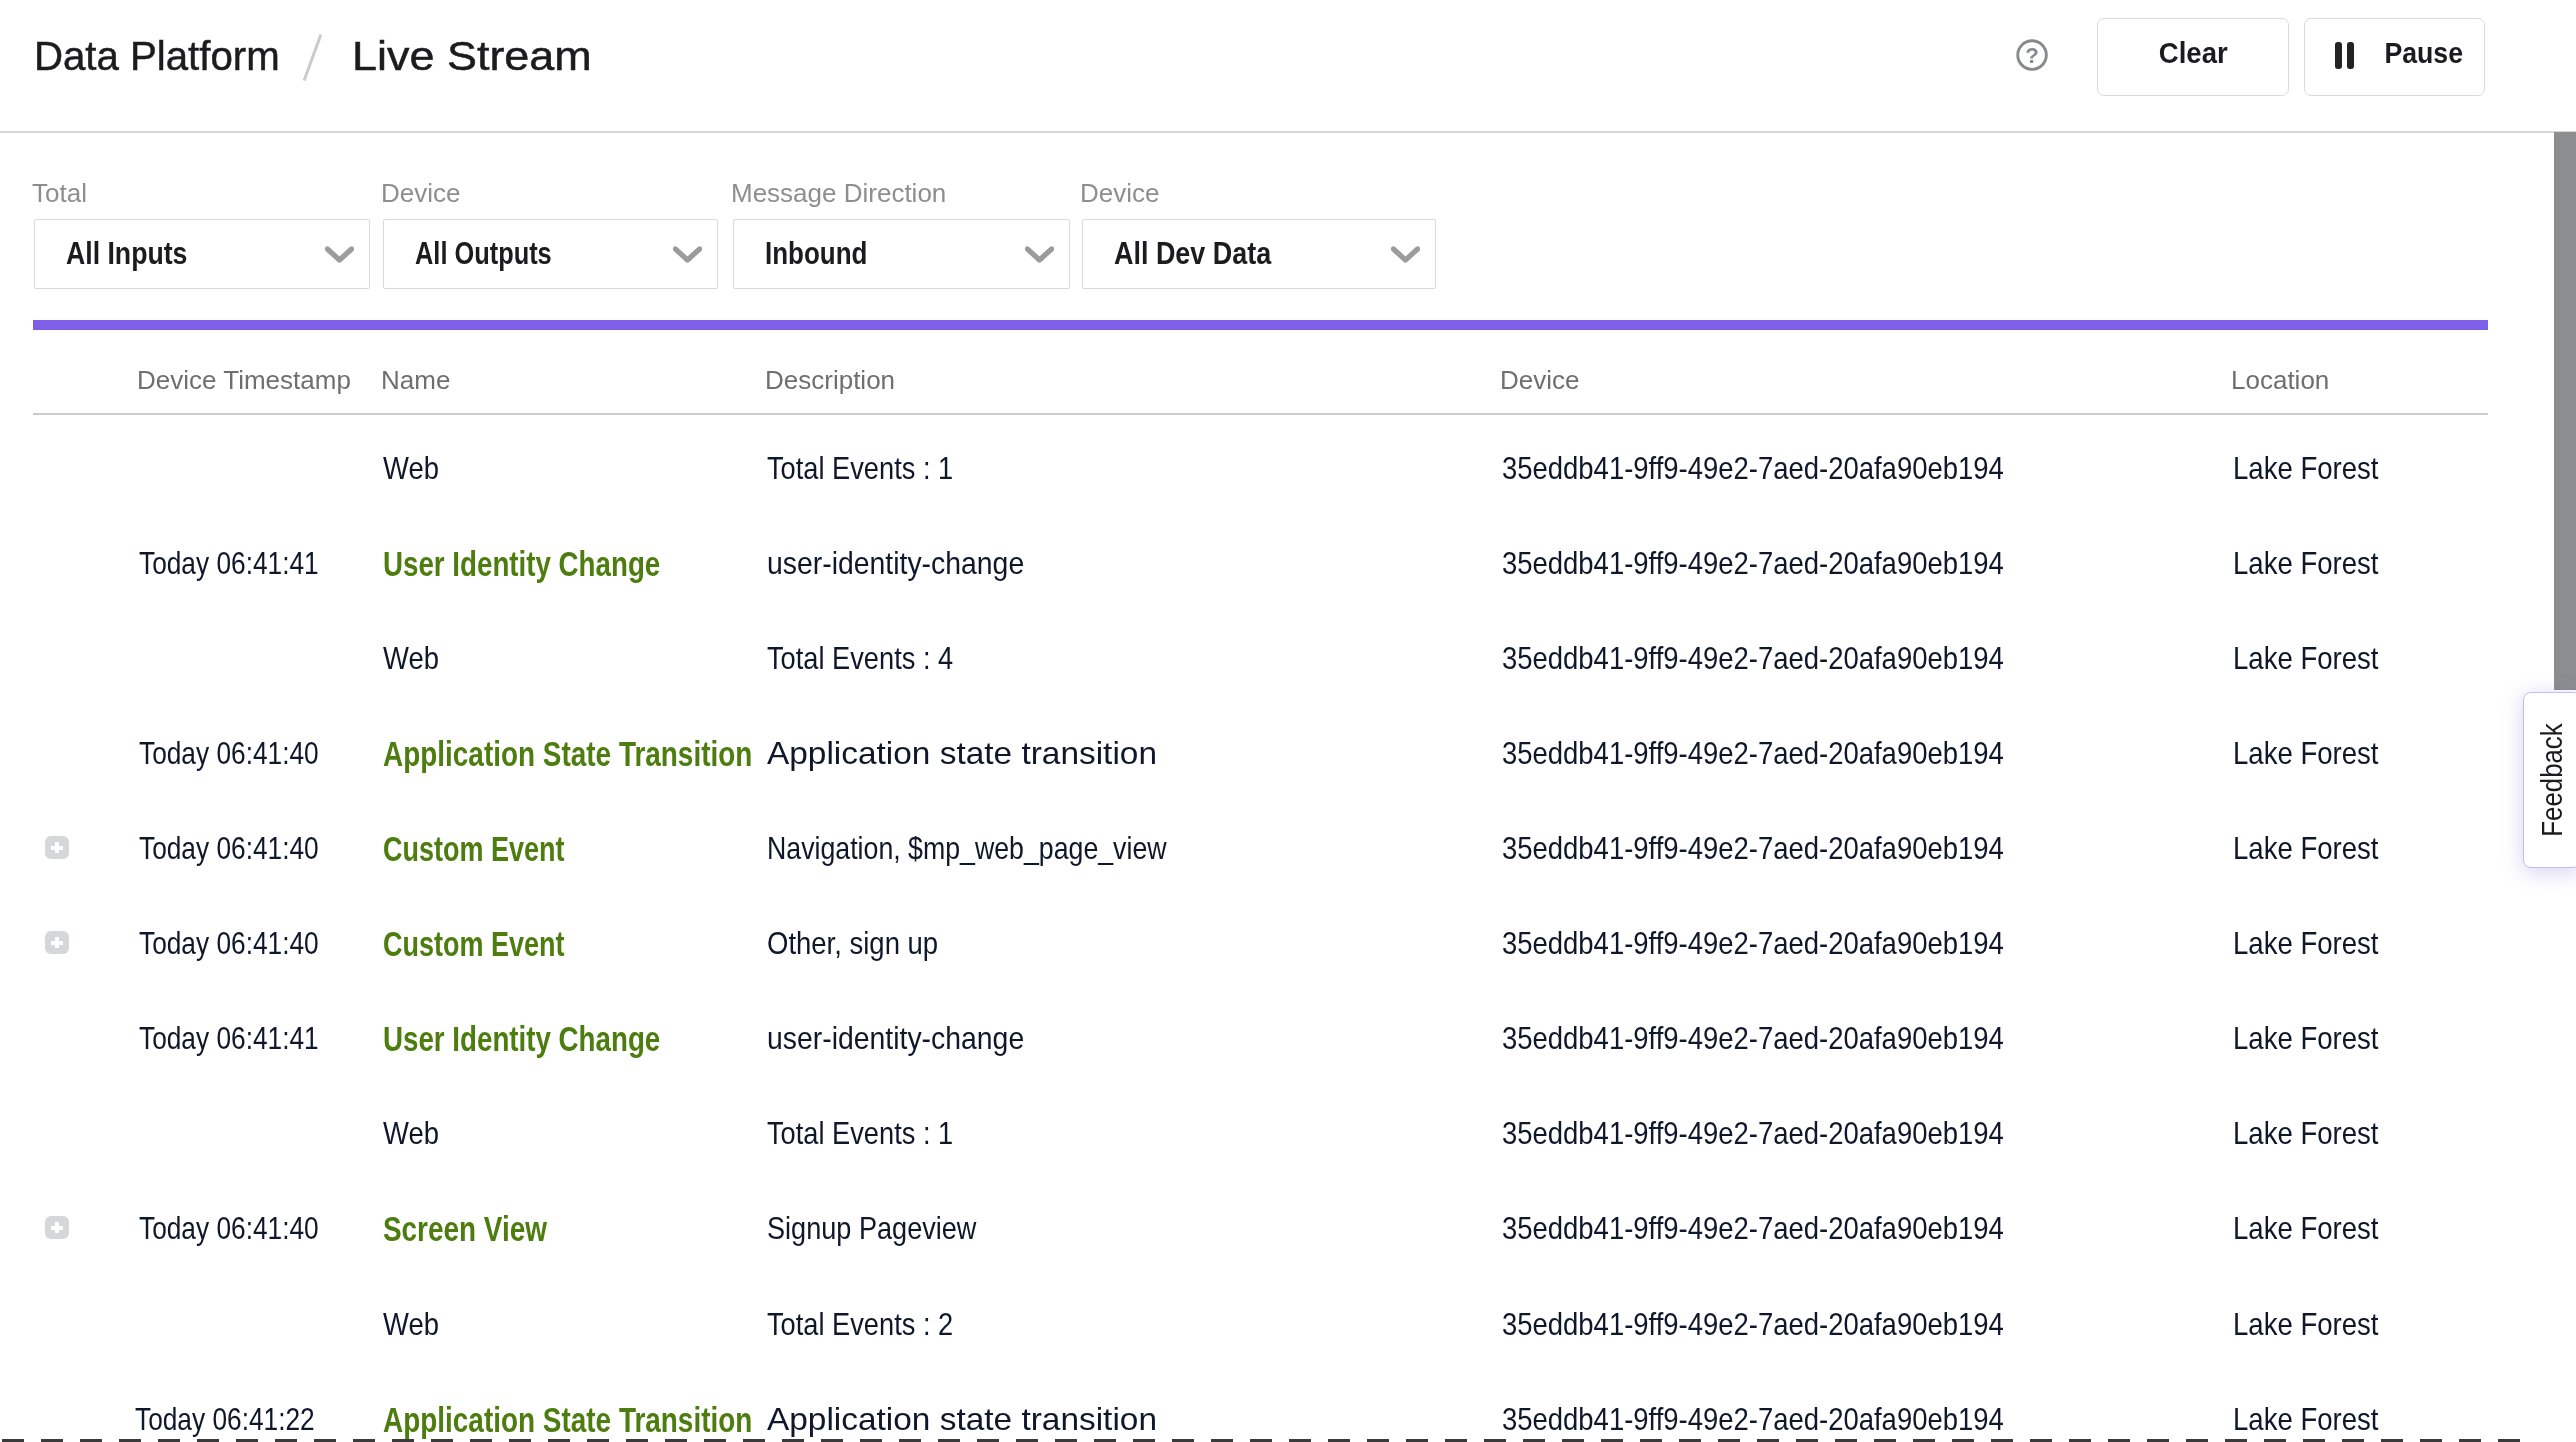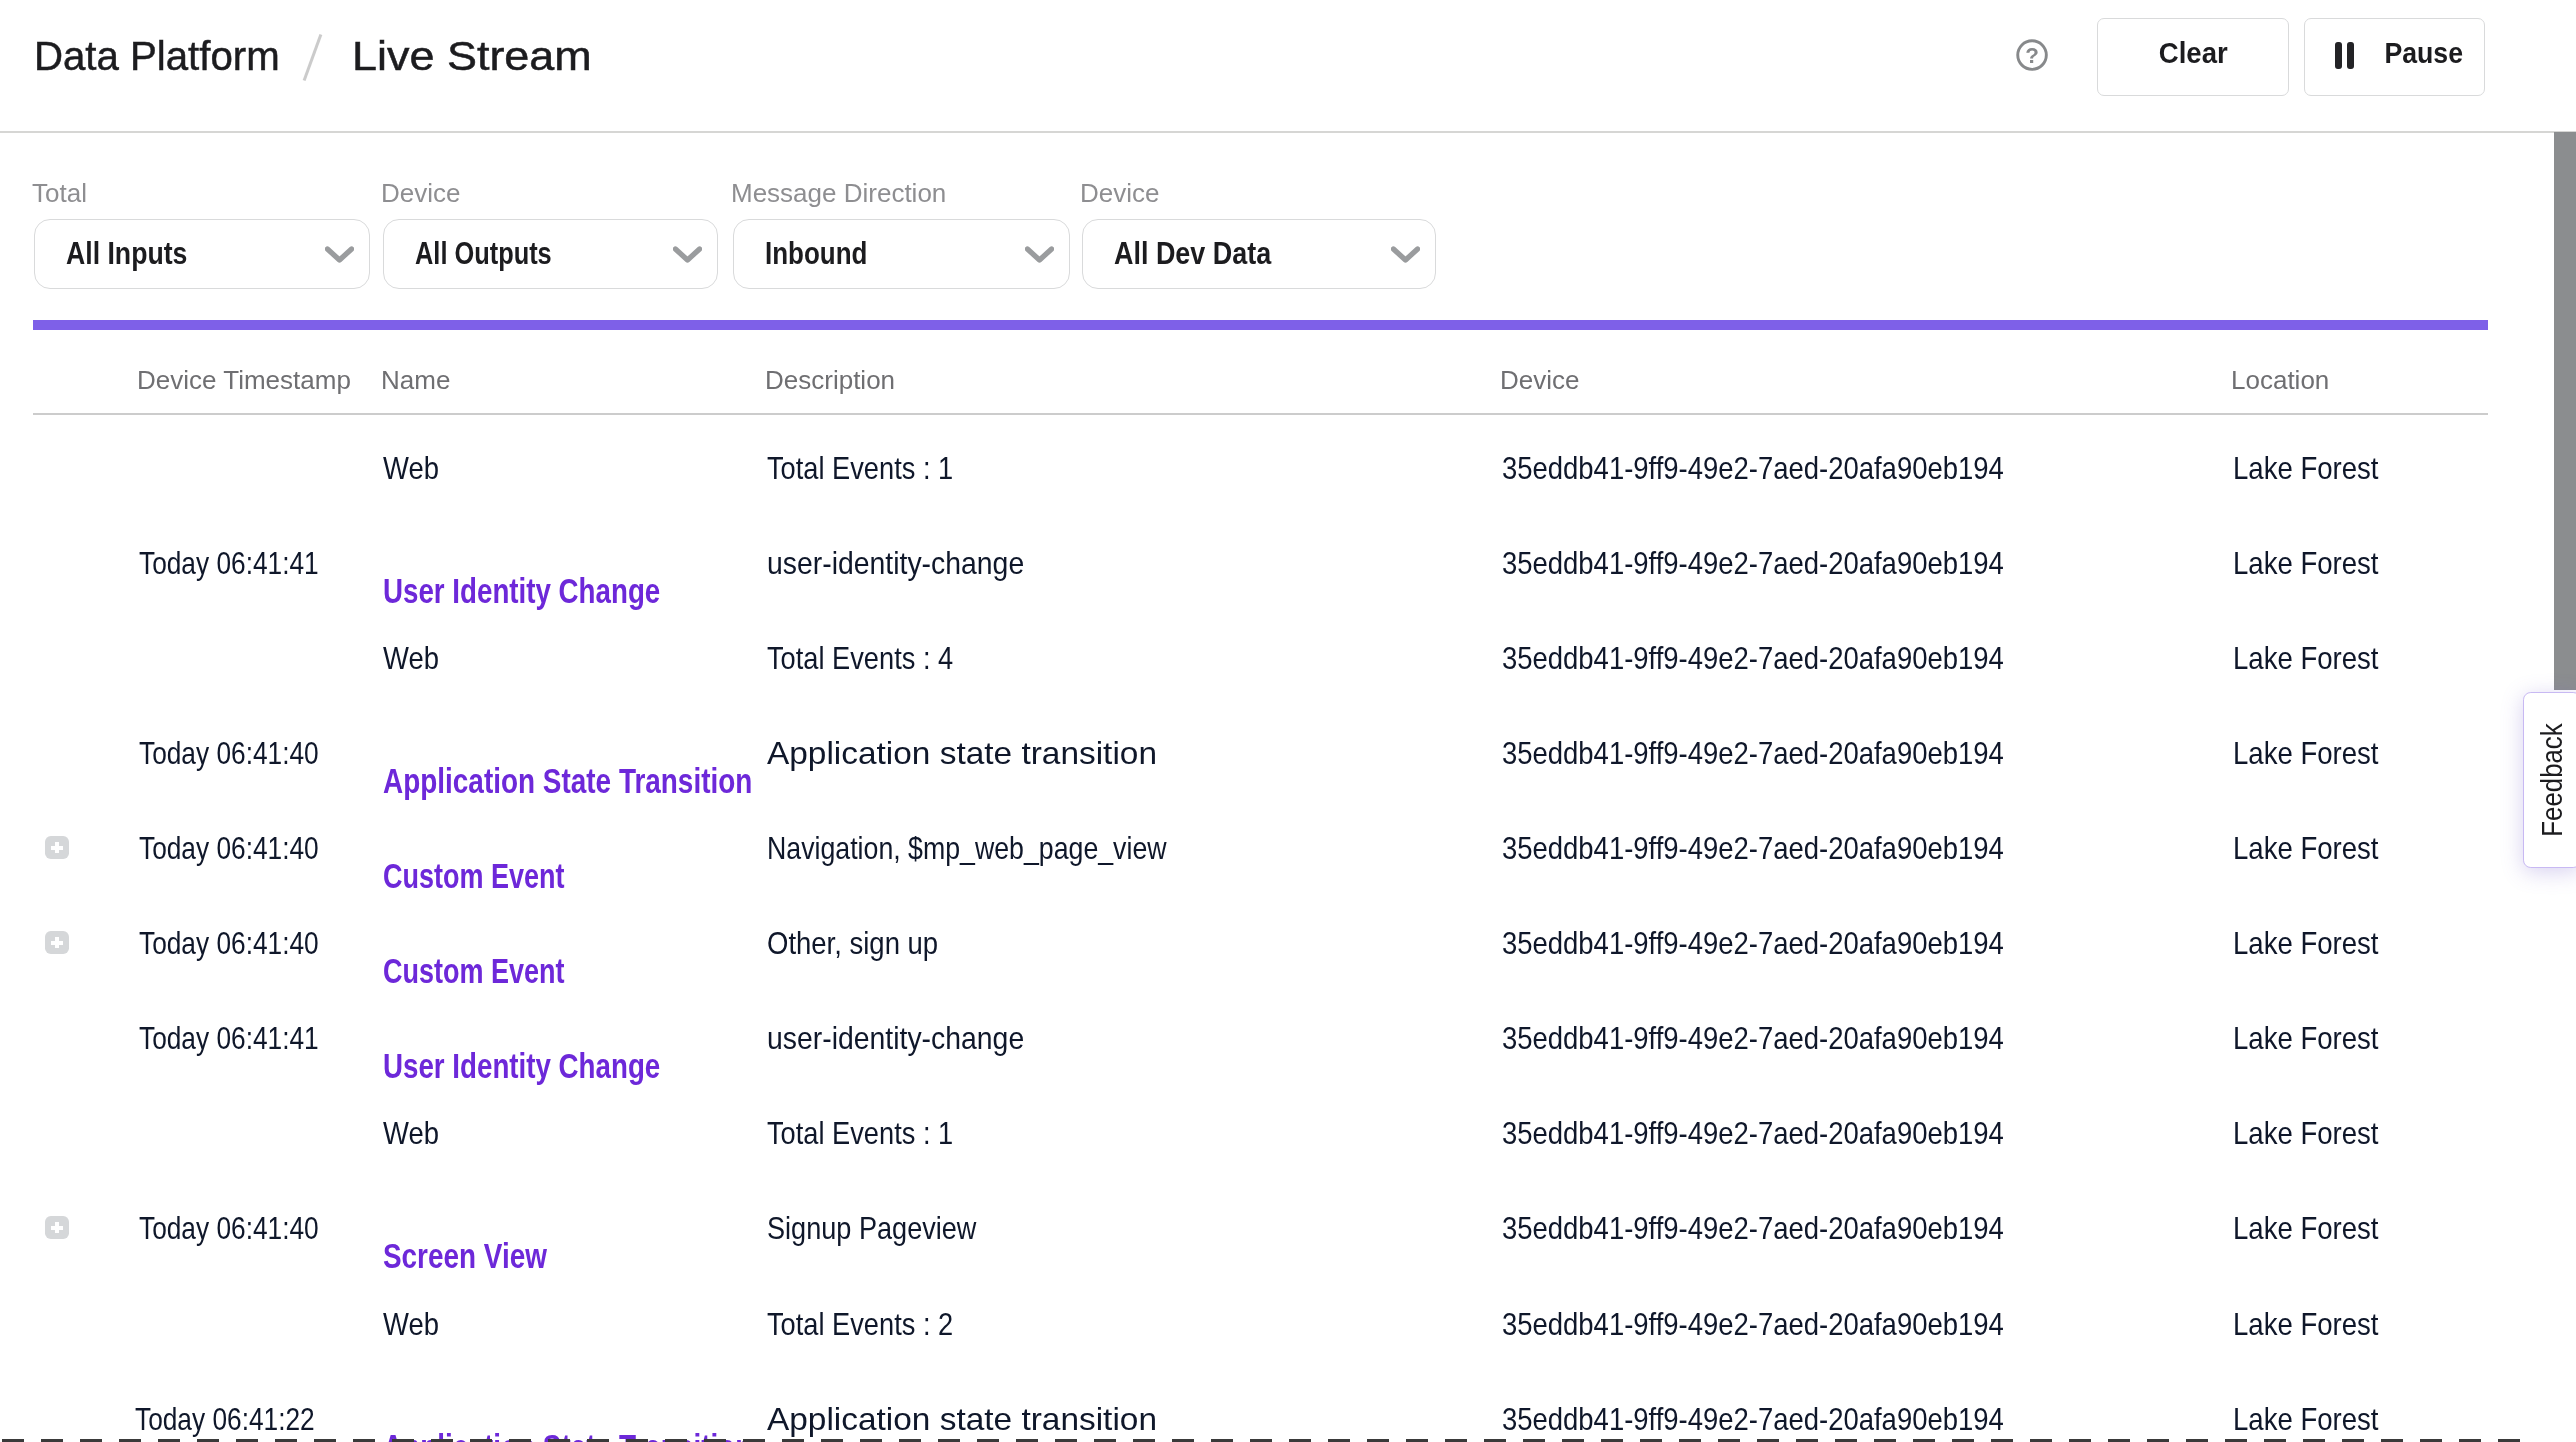--- a/index.html
+++ b/index.html
@@ -19,34 +19,34 @@
       text-align:center; }
   .btn .lbl { display:inline-block; line-height:69px; transform:scaleX(0.88); transform-origin:50% 50%; }
   .pbars { position:absolute; left:30px; top:23px; width:19.4px; height:27px; }
   .pbars div { position:absolute; top:0; width:7.3px; height:27px; background:#232326; border-radius:2.9px; }
   .topline { position:absolute; left:0; top:131px; width:2576px; height:1.9px; background:#d6d6d4; }
 
   
   .flabel { position:absolute; top:179px; height:29px; line-height:29px;
       font-size:26px; color:#8e8e91; }
   .dd { position:absolute; top:219px; height:70px; border:1.9px solid #d9dadb;
-      border-radius:16px; background:#fff; }
+      border-radius:2px; background:#fff; }
   .ddv { position:absolute; left:31px; top:0; height:66px; line-height:66px;
       font-size:32px; font-weight:700; color:#1c1c1f; }
   .chev { position:absolute; right:15.5px; top:26px; }
 
   
   .pbar { position:absolute; left:33px; top:320px; width:2455px; height:9.7px; background:#7e60e8; }
 
   
   .th { position:absolute; top:361px; height:39px; line-height:39px; font-size:26px; color:#6f6f72; }
   .uline { position:absolute; left:33px; top:413px; width:2455px; height:1.9px; background:#cccccc; }
   .cell { position:absolute; height:47px; line-height:47px; white-space:pre; }
   .t { font-size:32px; color:#0f172a; }
-  .b { font-size:35px; font-weight:700; color:#6d28d9;margin-top:27px; }
+  .b { font-size:35px; font-weight:700; color:#4d7c0f; }
   .plus { position:absolute; left:45px; width:24px; height:23px; background:#d5d7d9; border-radius:5.8px; }
   .plus .ph { position:absolute; left:6.3px; top:9.7px; width:11.6px; height:3.9px; background:#fff; }
   .plus .pv { position:absolute; left:10.2px; top:5.8px; width:3.9px; height:11.6px; background:#fff; }
 
   
   .sbar { position:absolute; left:2554px; top:132px; width:22px; height:558px; background:#8b8d8f; }
   .fb { position:absolute; left:2523px; top:692px; width:58px; height:176px; background:#fff;
       border:1.9px solid #c8b9f3; border-radius:7.8px; box-shadow:0 3.9px 21.4px rgba(110,90,200,0.28); }
   .fb span { position:absolute; left:50%; top:50%; transform:translate(-50%,-50%) rotate(-90deg) scaleX(0.89);
       font-size:29px; color:#1c1c1f; white-space:pre; }

